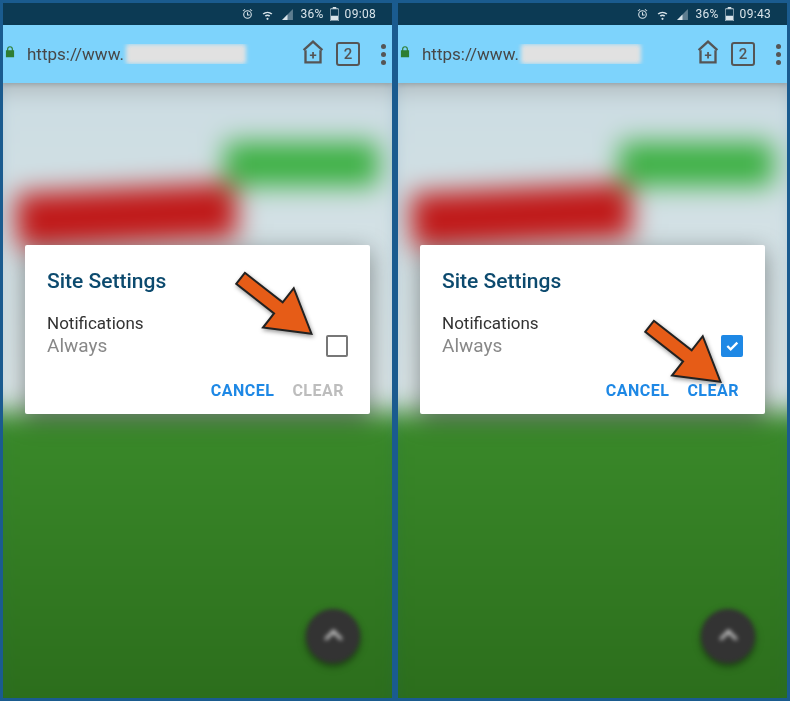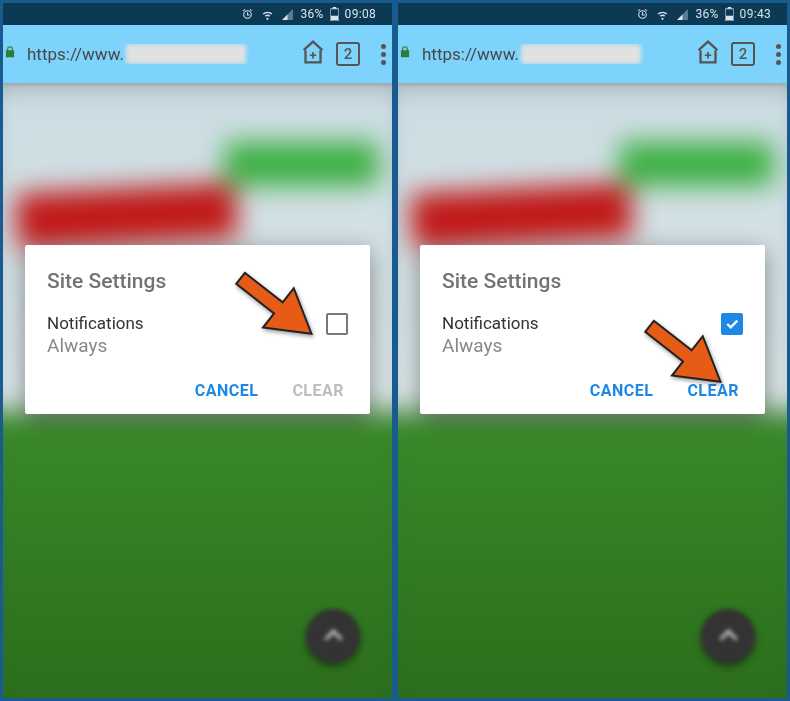--- a/index.html
+++ b/index.html
@@ -42,30 +42,30 @@
   .urltxt .smear { display:inline-block; width:120px; height:20px; background:#e1e1e1; border-radius:3px; filter:blur(2px); margin-left:2px;}
   .tabcount { width:24px; height:24px; margin:0 8px; border:2.5px solid #555; border-radius:3px; font-size:15px; font-weight:500; color:#555; display:flex; align-items:center; justify-content:center;}
   .menuicon { width:18px; display:flex; flex-direction:column; align-items:center; margin-left:6px; gap:3px;}
   .menuicon span { width:5px; height:5px; background:#555; border-radius:50%;}
   .dialog {
     position: absolute; top: 242px; left: 22px; right: 22px;
     background: #fff; border-radius: 2px;
     box-shadow: 0 6px 24px rgba(0,0,0,.4);
     z-index: 10; padding: 24px 22px 14px 22px;
   }
-  .dlgtitle { font-size: 21px; color:#737373; font-weight:500; margin-bottom:20px;}
-  .dlgrow { display:flex; align-items:flex-start; margin-bottom:6px;}
+  .dlgtitle { font-size: 21px; color:#0c4a6e; font-weight:500; margin-bottom:20px;}
+  .dlgrow { display:flex; align-items:flex-end; margin-bottom:6px;}
   .dlgrow .col { flex:1; }
   .nlabel { font-size:17px; color:#333; }
   .nsub { font-size:19px; color:#888; margin-top:1px;}
   .chk { width:22px; height:22px; border:2px solid #777; border-radius:2px; background:#fff; display:flex; align-items:center; justify-content:center;}
   .chk.checked { background:#1e88e5; border-color:#1e88e5;}
   .chk.checked svg { display:block;}
   .chk svg { display:none;}
-  .dlgactions { display:flex; justify-content:flex-end; gap:34px; margin-top:24px; padding-right:4px;}
+  .dlgactions { display:flex; justify-content:flex-end; gap:18px; margin-top:24px; padding-right:4px;}
   .dlgbtn { font-size:16px; font-weight:700; letter-spacing:.5px; color:#1e88e5; background:none; border:none; }
   .dlgbtn.disabled { color:#bdbdbd; }
   .arrow { position:absolute; z-index:20; }
   .arrow svg { filter: drop-shadow(1px 2px 2px rgba(0,0,0,.4)); }
   .fab {
     position:absolute; bottom:35px; right:32px; width:54px; height:54px;
     background:#333; border-radius:50%; z-index:6; display:flex; align-items:center; justify-content:center;
     box-shadow:0 3px 6px rgba(0,0,0,.5);
     filter: blur(2px);
   }

